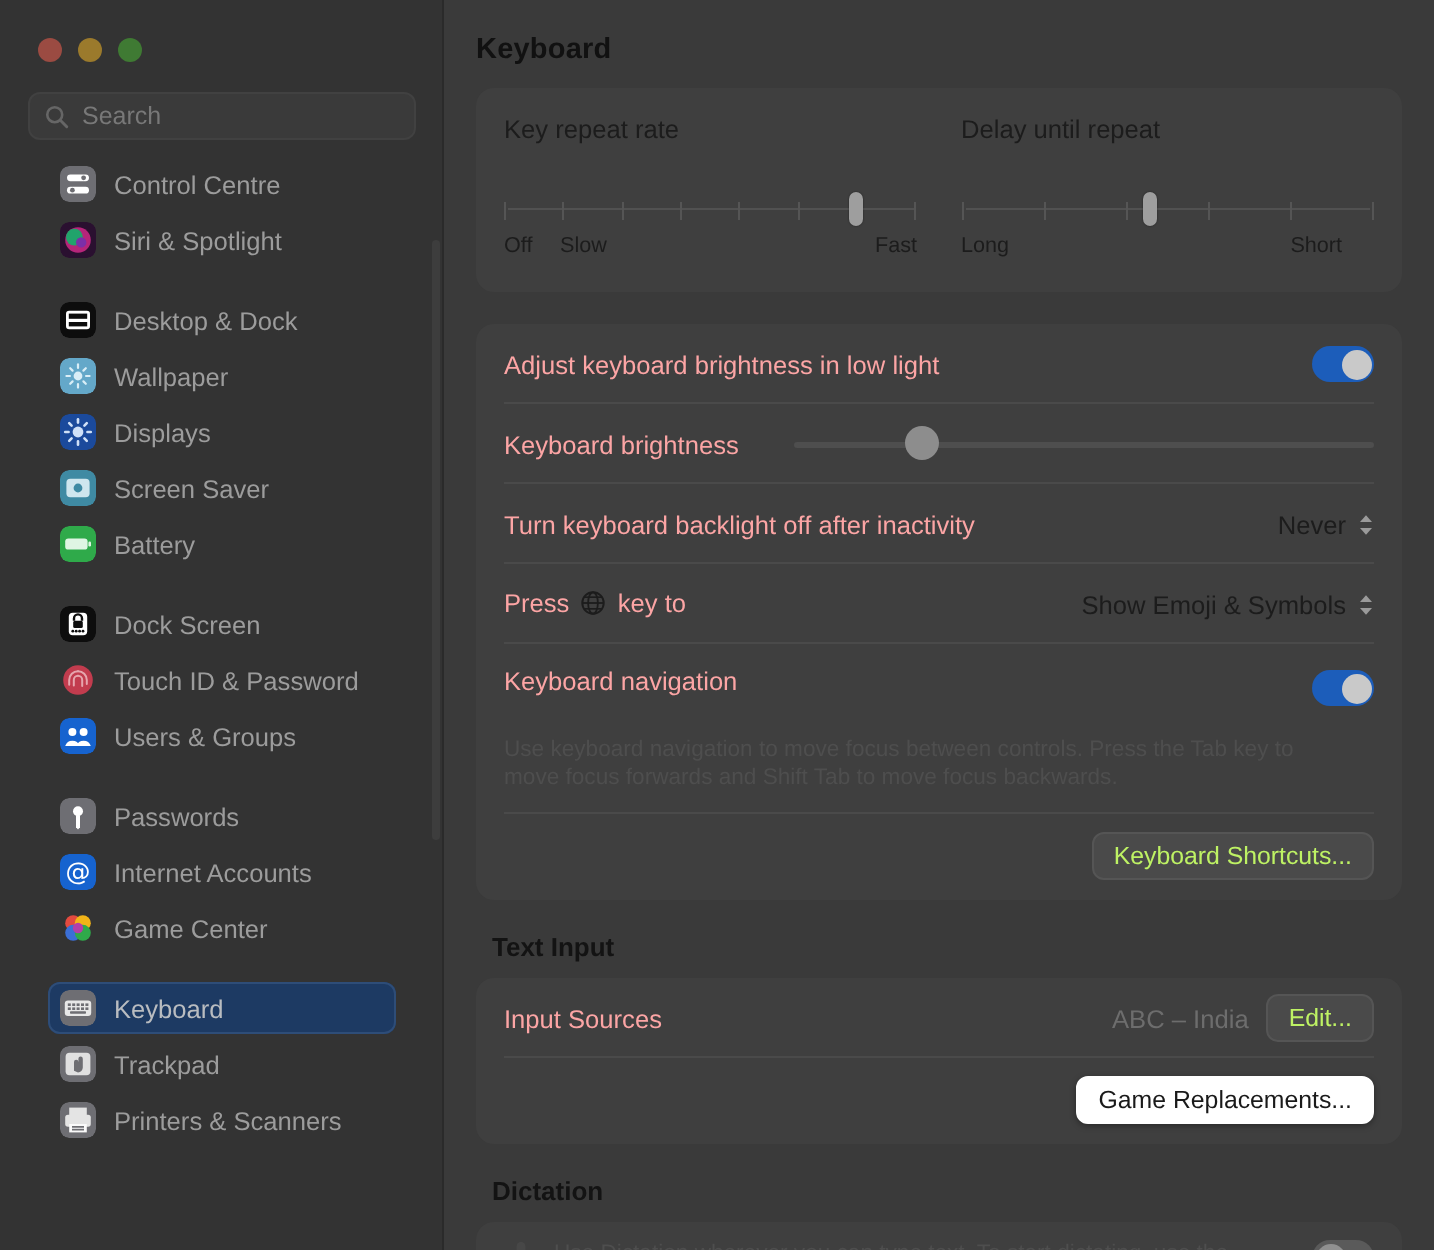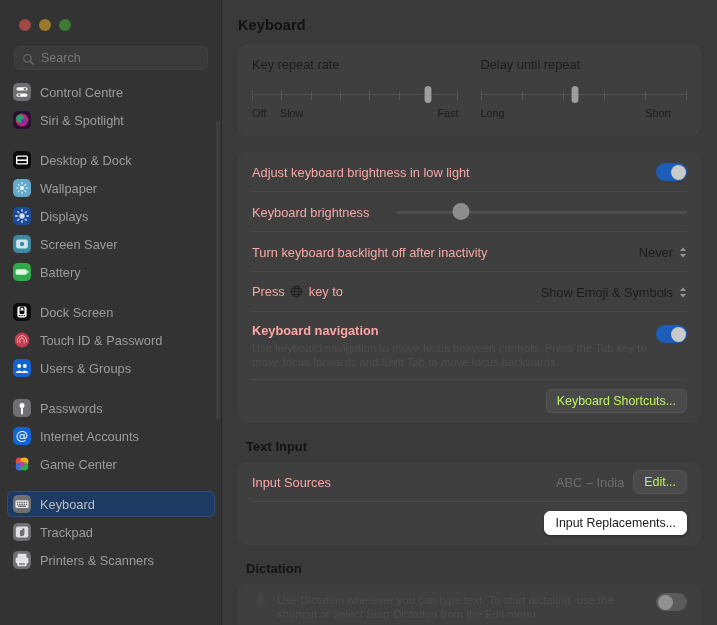--- a/index.html
+++ b/index.html
@@ -44,21 +44,21 @@
     display: flex;
     align-items: center;
     padding: 0 7px;
     gap: 6px;
   }
   .search-ico { width: 13px; height: 13px; flex: 0 0 13px; opacity: .55; }
   .search-ph { font-size: 12.5px; color: #787878; }
 
   .nav {
     margin-top: 9px;
-    padding: 0 7px;
+    padding: 0 24px;
     height: 540px;
     overflow: hidden;
     position: relative;
   }
   .nav-row {
     display: flex;
     align-items: center;
     gap: 9px;
     height: 26px;
     padding: 0 6px;
@@ -154,21 +154,21 @@
     border-radius: 9px;
     margin: 11px 8px 16px 8px;
     padding: 13px 14px 15px 14px;
     display: flex;
     gap: 22px;
   }
   .slider-col { flex: 1 1 0; min-width: 0; }
   .slider-title {
     font-size: 12.8px;
     color: #1c1c1c;
-    margin-bottom: 15px;
+    margin-bottom: 25px;
   }
   .slider-track-wrap {
     position: relative;
     height: 16px;
   }
   .slider-ticks {
     position: absolute;
     left: 0; right: 0; top: 8px;
     display: flex;
     justify-content: space-between;
@@ -665,21 +665,21 @@
                   <path d="M4 10.4 L7 7 L1 7 Z" fill="#9a9a9a"></path>
                 </svg>
               </span>
             </div>
           </div>
         </div>
 
         <div class="nav-block">
           <div style="display:flex;align-items:flex-start">
             <div style="flex:1 1 auto">
-              <div class="row-label" style="margin-bottom:3px;font-weight:bold">Keyboard navigation</div>
+              <div class="row-label" style="margin-bottom:20px;font-weight:normal">Keyboard navigation</div>
               <div class="helper">Use keyboard navigation to move focus between controls. Press the Tab key to move focus forwards and Shift Tab to move focus backwards.</div>
             </div>
             <div class="toggle on" style="margin-top:2px">
                 <div class="knob"></div>
               </div>
           </div>
         </div>
 
         <div class="btn-row">
           <div class="btn">Keyboard Shortcuts...</div>
@@ -689,21 +689,21 @@
       <div class="section-head">Text Input</div>
       <div class="card">
         <div class="row sep">
           <span class="row-label">Input Sources</span>
           <div class="row-right">
             <span class="value-text">ABC – India</span>
             <div class="btn">Edit...</div>
           </div>
         </div>
         <div class="btn-row">
-          <div class="btn highlight">Input Replacements...</div>
+          <div class="btn highlight">Game Replacements...</div>
         </div>
       </div>
 
       <div class="section-head">Dictation</div>
       <div class="card">
         <div class="row" style="align-items:flex-start;padding-top:9px">
           <span class="mic">
             <svg width="11" height="17" viewBox="0 0 12 18">
               <rect x="3.6" y="0.8" width="4.8" height="9.5" rx="2.4" fill="#4a4a4a"></rect>
               <path d="M1.6 8.4 a4.4 4.4 0 0 0 8.8 0" fill="none" stroke="#4a4a4a" stroke-width="1.3"></path>

